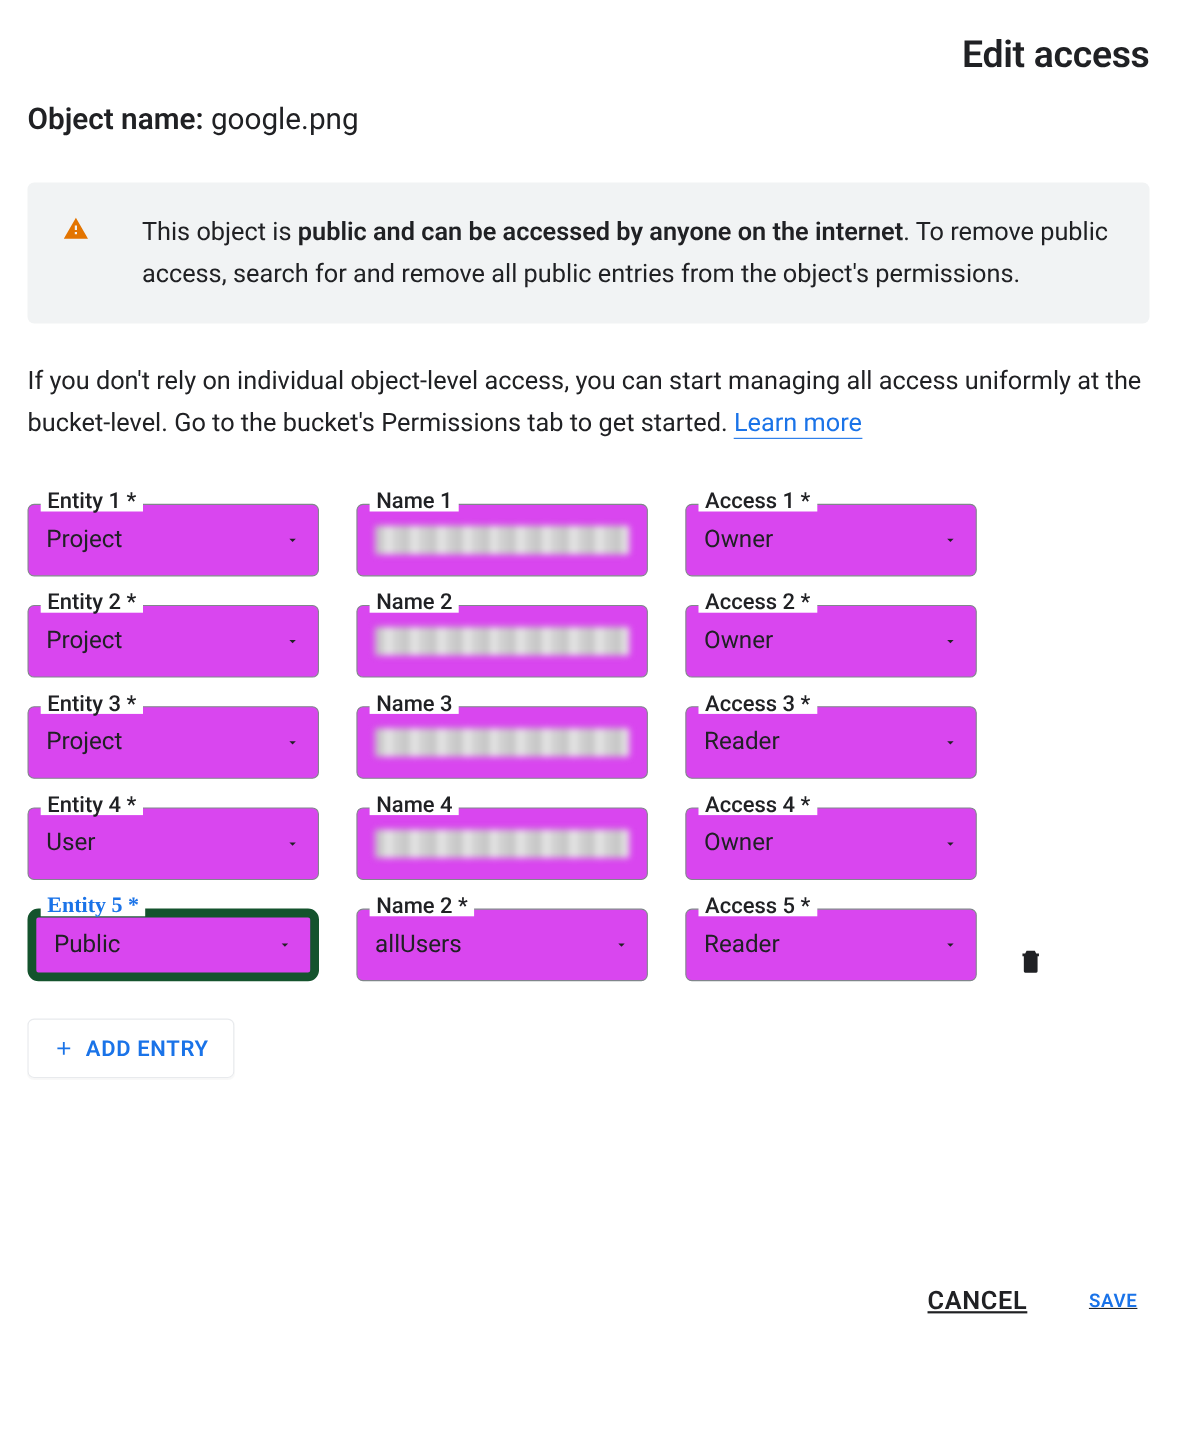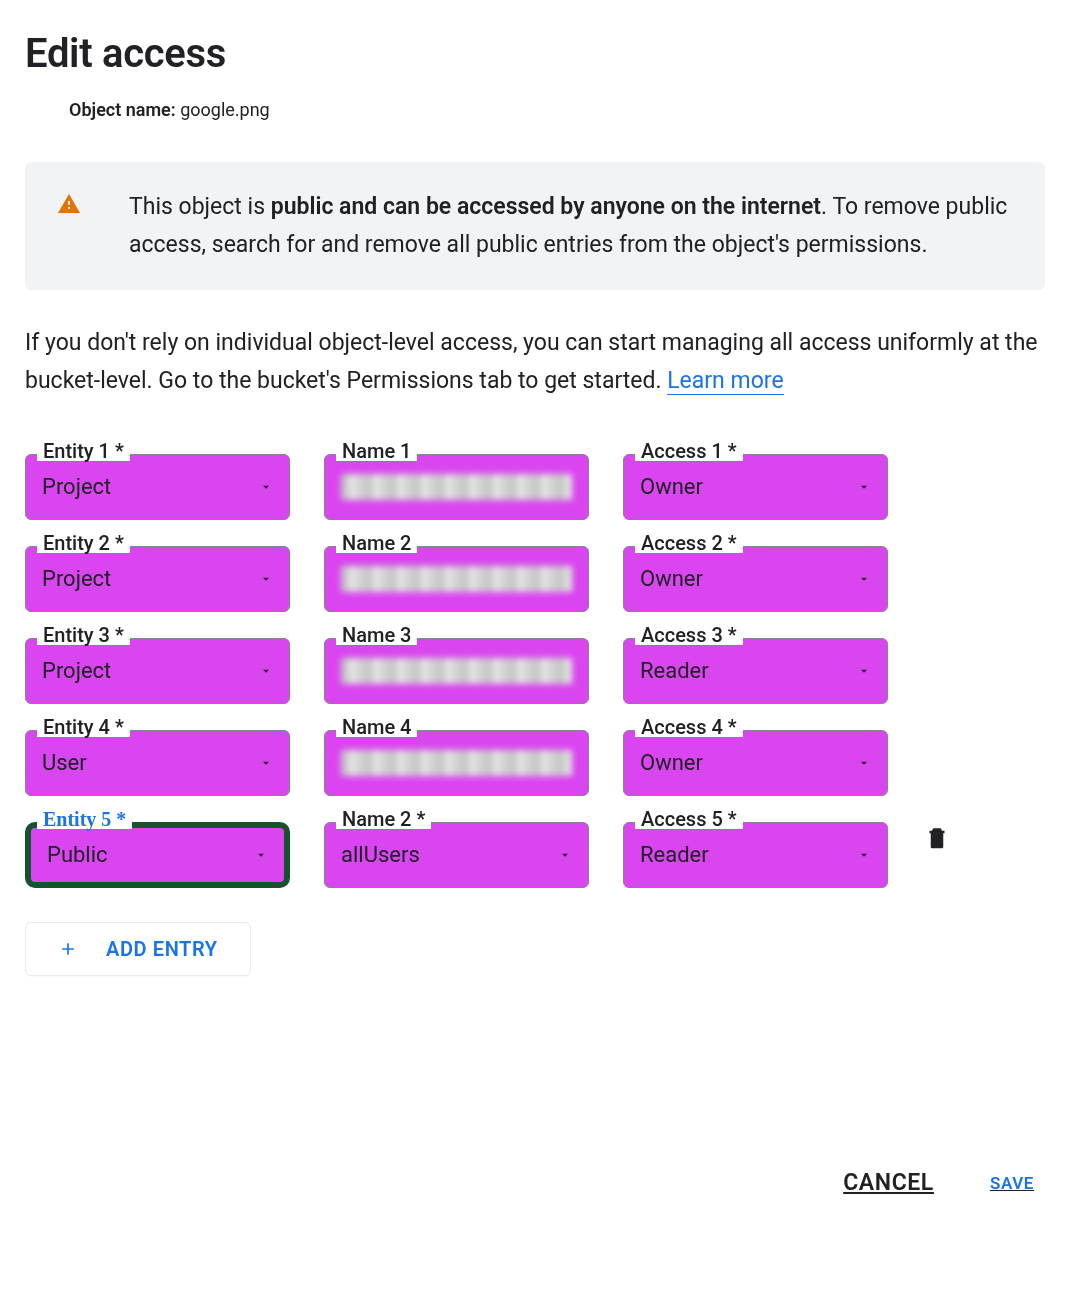--- a/index.html
+++ b/index.html
@@ -7,26 +7,27 @@
   body {
     font-family: "Google Sans", Roboto, "Helvetica Neue", Arial, sans-serif;
     color: #202124;
     width: 1070px;
     height: 1300px;
     padding: 30px 25px 0 25px;
     position: relative;
     font-size: 22px;
   }
   h1 {
-    font-size: 40px;
+    font-size: 34px;
     font-weight: 600;
     margin: 0 0 22px 0;
     letter-spacing: -0.3px;
-  }
-  .objname { font-size: 18px; margin-bottom: 42px; margin-left: 44px; }
+    text-align: right;
+  }
+  .objname { font-size: 27px; margin-bottom: 42px; }
   .objname .lbl { font-weight: 600; }
 
   .alert {
     background: #f1f3f4;
     border-radius: 6px;
     padding: 26px 32px 26px 32px;
     display: flex;
     gap: 48px;
     align-items: flex-start;
     margin-bottom: 34px;
@@ -48,41 +49,41 @@
     margin-bottom: 54px;
   }
   .link {
     color: #1a73e8;
     border-bottom: 1px solid #1a73e8;
     text-decoration: none;
     cursor: pointer;
   }
 
   .rows { display: flex; flex-direction: column; gap: 26px; }
-  .row { display: flex; gap: 34px; align-items: flex-start; }
+  .row { display: flex; gap: 34px; align-items: flex-end; }
 
   .field {
     position: relative;
     width: 265px;
     height: 66px;
   }
   .field .box {
     width: 100%;
     height: 100%;
     border: 1px solid #80868b;
     border-radius: 6px;
     display: flex;
     align-items: center;
     justify-content: space-between;
     padding: 0 16px;
     font-size: 22px;
     background: #d946ef;
   }
   .field.highlight .box {
-    border: 6px solid #14532d;
+    border: 8px solid #14532d;
     border-radius: 10px;
   }
   .field .legend {
     position: absolute;
     top: -13px;
     left: 12px;
     background: #fff;
     padding: 0 6px;
     font-size: 20px;
     font-weight: 500;
@@ -102,24 +103,24 @@
 
   .delete-btn {
     width: 34px; height: 34px;
     cursor: pointer;
   }
 
   .add-entry {
     margin-top: 34px;
     display: inline-flex;
     align-items: center;
-    gap: 28px;
+    gap: 10px;
     border: 1px solid #e8eaed;
     border-radius: 6px;
-    padding: 14px 32px;
+    padding: 14px 22px;
     color: #1a73e8;
     font-weight: 600;
     font-size: 20px;
     letter-spacing: 0.6px;
     cursor: pointer;
     box-shadow: 0 1px 1px rgba(0,0,0,0.03);
   }
   .add-entry svg { display:block; }
 
   .footer {

